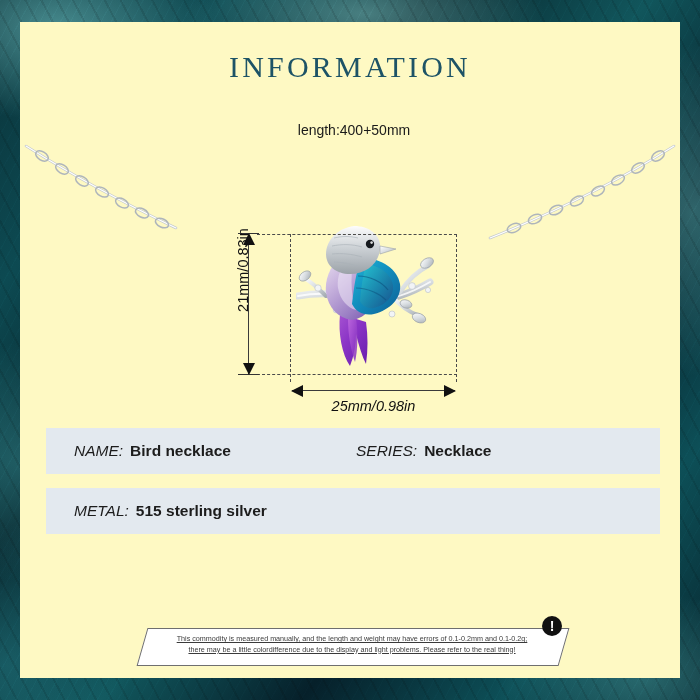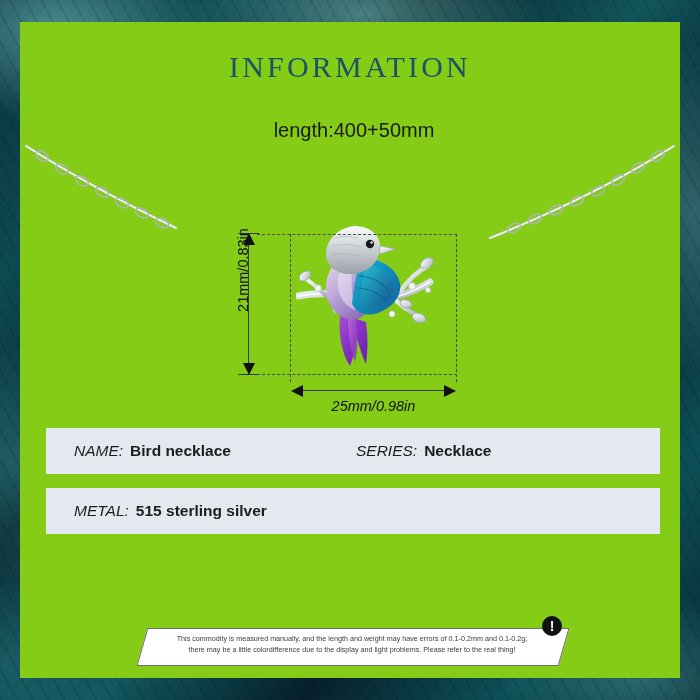--- a/index.html
+++ b/index.html
@@ -26,37 +26,37 @@
     content:"";position:absolute;inset:0;
     background:
       repeating-linear-gradient(118deg, rgba(255,255,255,.05) 0px, rgba(255,255,255,.05) 1px, rgba(0,0,0,0) 1px, rgba(0,0,0,0) 9px),
       repeating-linear-gradient(62deg, rgba(0,0,0,.10) 0px, rgba(0,0,0,.10) 2px, rgba(0,0,0,0) 2px, rgba(0,0,0,0) 14px);
     mix-blend-mode:overlay;
   }
 
   
   .card{
     position:absolute;left:20px;top:22px;width:660px;height:656px;
-    background:#84cc16;
+    background:#fef9c3;
   }
 
   
   .title{
     position:absolute;left:0;top:28px;width:660px;text-align:center;
     font-family:"Liberation Serif", serif;
     font-size:30px;letter-spacing:3.2px;
     color:#1d5366;
   }
 
   
   .product-area{position:absolute;left:0;top:88px;width:660px;height:310px;}
 
   .len-label{
     position:absolute;left:0;top:10px;width:668px;text-align:center;
-    font-size:20px;color:#1a1a1a;line-height:20px;
+    font-size:14px;color:#1a1a1a;line-height:20px;
   }
   .len-label span{display:block;}
 
   
   .g-dash{position:absolute;background:rgba(0,0,0,0);}
   .g-h{height:0;border-top:1px dashed #4a4a4a;}
   .g-v{width:0;border-left:1px dashed #4a4a4a;}
 
   
   .dim-v{position:absolute;left:228px;top:124px;height:140px;width:0;border-left:1px solid #3a3a3a;}
@@ -108,21 +108,21 @@
   
   .note-wrap{position:absolute;left:112px;top:596px;width:440px;height:52px;}
   .note-shape{
     position:absolute;left:10px;top:10px;width:420px;height:36px;
     border:1px solid #6f6f6f;
     transform:skewX(-16deg);
     background:#fff;
   }
   .note-text{
     position:absolute;left:24px;top:16px;width:392px;text-align:center;
-    font-size:7.2px;line-height:10.5px;color:#3a3a3a;
+    font-size:7.2px;line-height:10.5px;color:#3a3a3a;text-decoration:underline;
   }
   .note-text span{display:block;}
   .warn-icon{
     position:absolute;right:10px;top:-2px;width:20px;height:20px;border-radius:50%;
     background:#111;color:#fff;font-size:14px;font-weight:bold;
     display:flex;align-items:center;justify-content:center;line-height:1;
   }
 </style>
 </head>
 <body>

